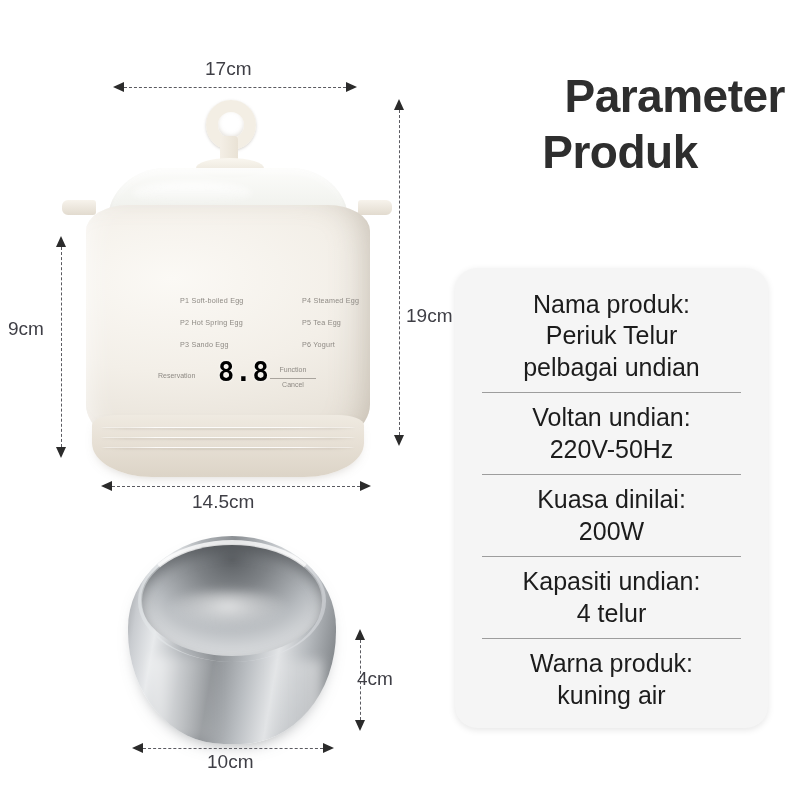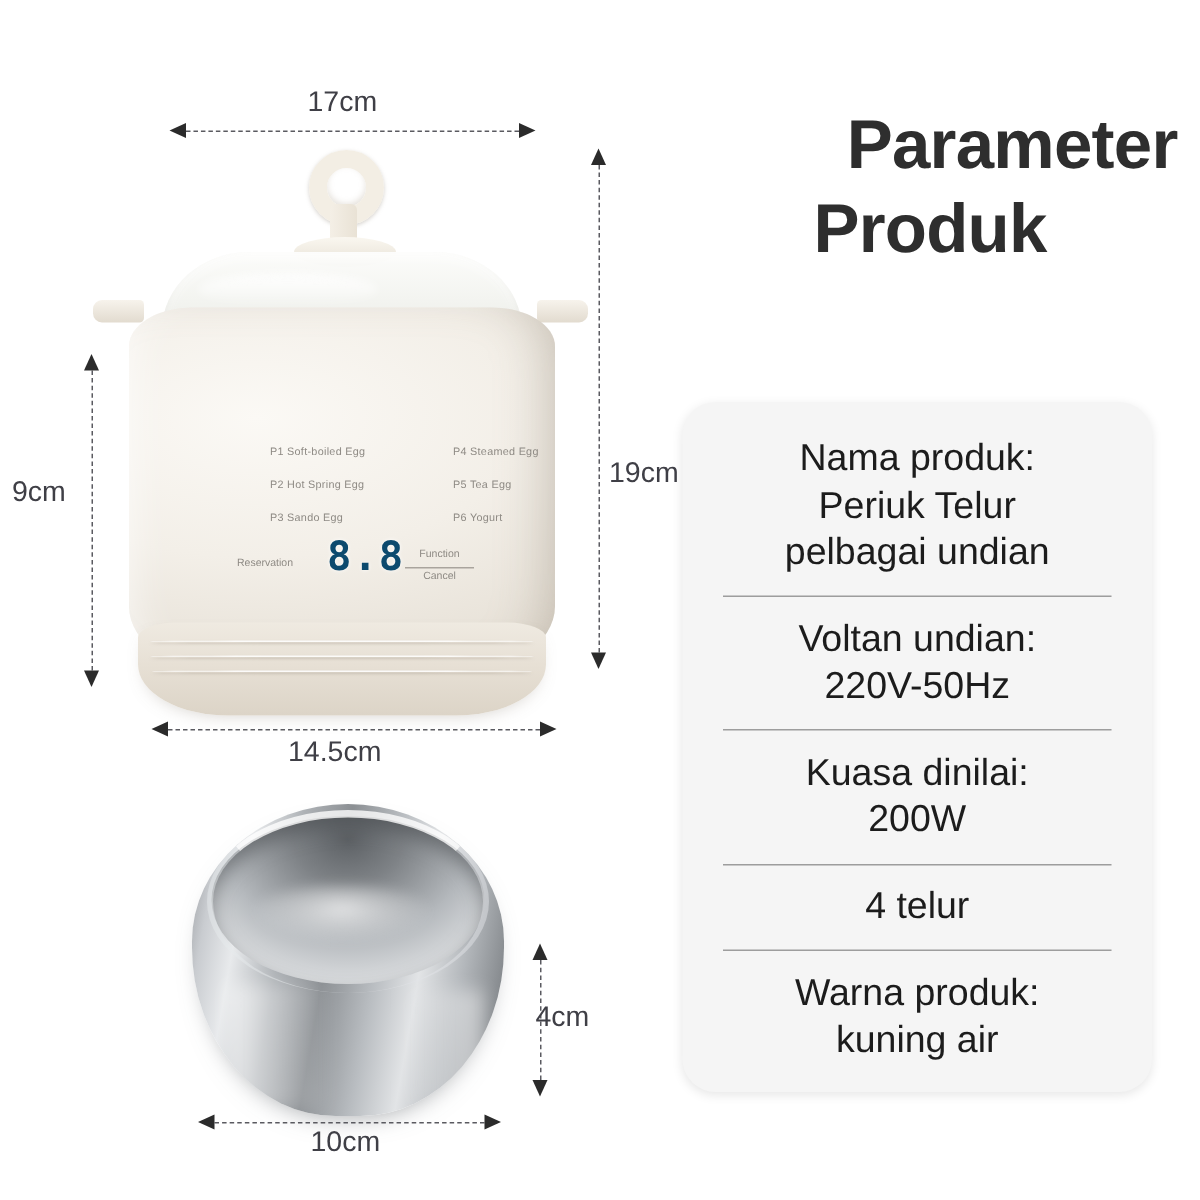--- a/index.html
+++ b/index.html
@@ -210,21 +210,21 @@
     left: 8px; top: 86px;
     font-size: 7px;
     color: #8e8a84;
   }
   .display {
     position: absolute;
     left: 68px; top: 70px;
     font-family: "DejaVu Sans Mono", monospace;
     font-size: 27px;
     font-weight: bold;
-    color: #0c4a6e;
+    color: #000000;
     letter-spacing: 1px;
     text-shadow: 0 0 3px rgba(255,255,255,.85);
   }
   .fn {
     position: absolute;
     left: 118px;
     font-size: 7px;
     color: #8e8a84;
     text-align: center;
     width: 50px;
@@ -321,20 +321,21 @@
   <div class="spec-sep"></div>
 
   <div class="spec-row">
     <span class="label">Kuasa dinilai:</span>
     <span class="value">200W</span>
   </div>
 
   <div class="spec-sep"></div>
 
   <div class="spec-row">
+    <span class="label">Kapasiti undian:</span>
     <span class="value">4 telur</span>
   </div>
 
   <div class="spec-sep"></div>
 
   <div class="spec-row">
     <span class="label">Warna produk:</span>
     <span class="value">kuning air</span>
   </div>
 

